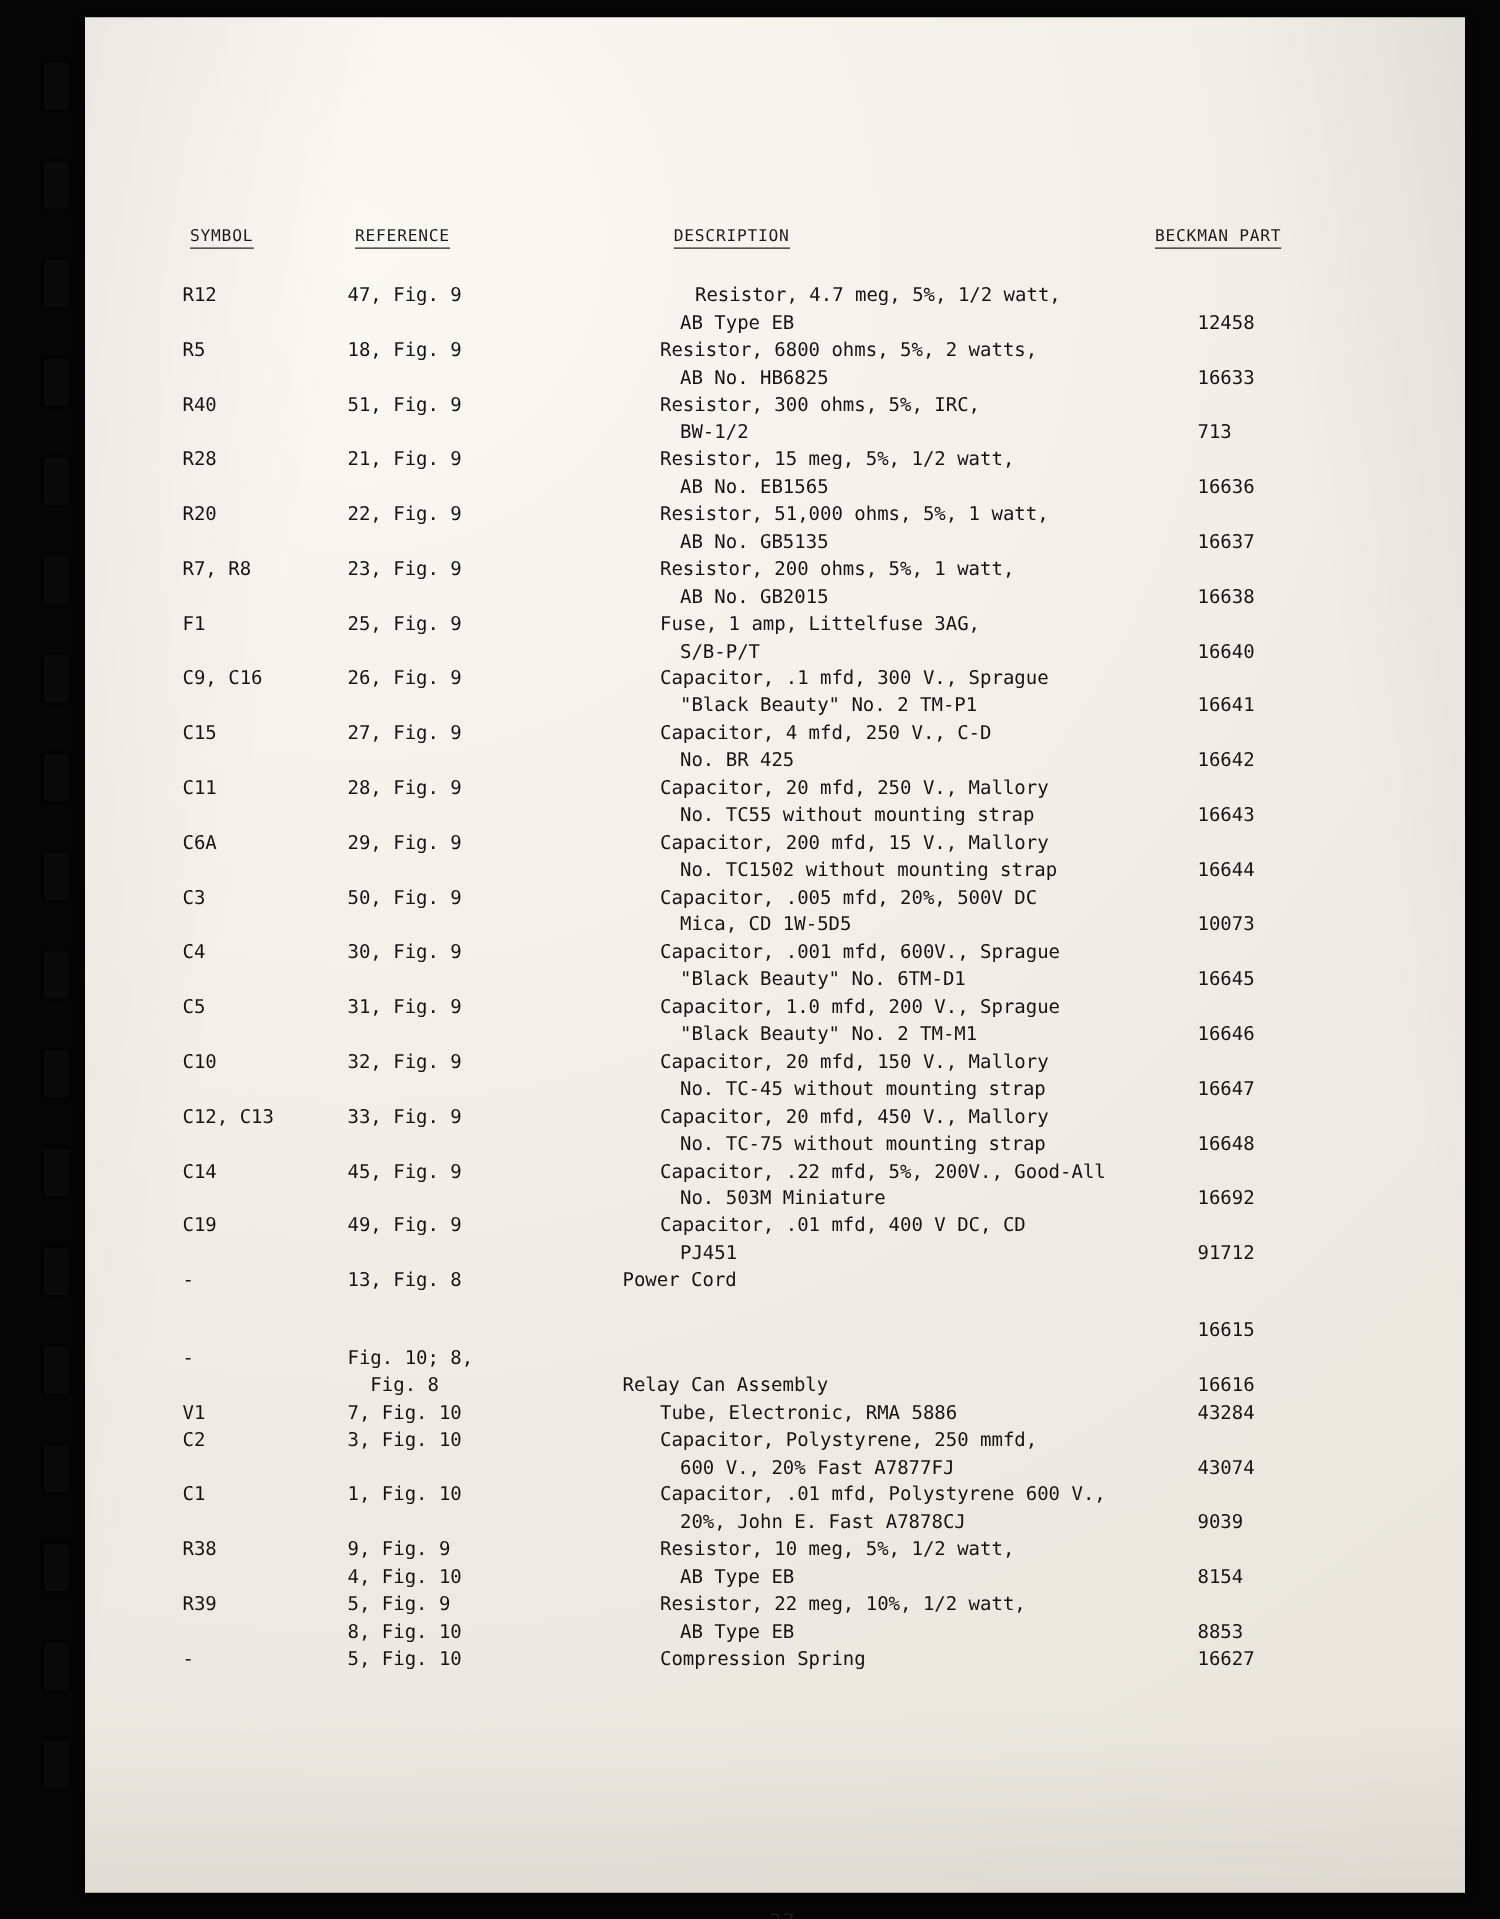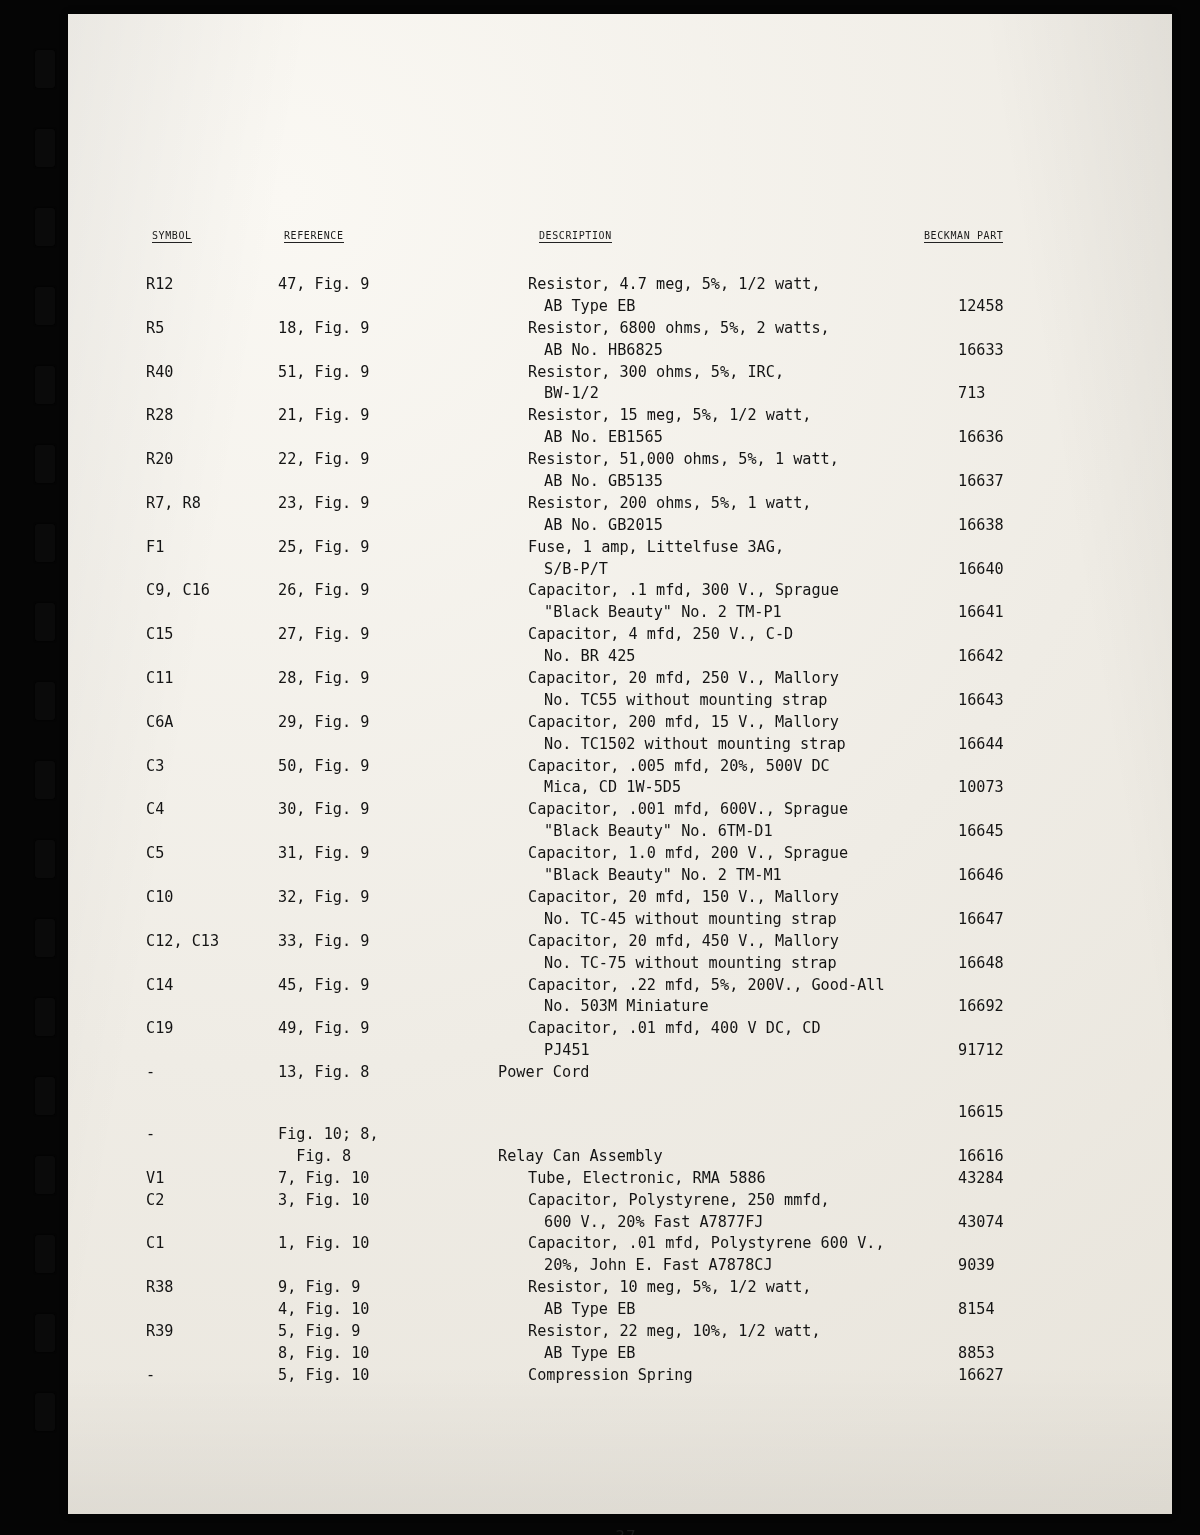--- a/index.html
+++ b/index.html
@@ -55,24 +55,23 @@
     position: absolute;
     left: 78px;
     top: 168px;
     width: 960px;
   }
 
   
   .hdr {
     position: relative;
     height: 34px;
-    font-size: 10px;
+    font-size: 13px;
     letter-spacing: 0.6px;
     color: #1b1b1b;
-    margin-top: 48px;
   }
   .hdr span {
     position: absolute;
     border-bottom: 1px solid #222;
     padding-bottom: 1px;
     white-space: nowrap;
   }
   .hdr .h-symbol { left: 6px; }
   .hdr .h-reference { left: 138px; }
   .hdr .h-description { left: 393px; }
@@ -165,21 +164,21 @@
       <span class="h-reference">REFERENCE</span>
       <span class="h-description">DESCRIPTION</span>
       <span class="h-beckman">BECKMAN PART</span>
     </div>
 
     <table class="parts">
       <tbody id="parts-body">
           <tr>
             <td class="c-symbol">R12</td>
             <td class="c-reference">47, Fig. 9</td>
-            <td class="c-description"><span style="display: block;">Resistor, 4.7 meg, 5%, 1/2 watt,</span><span class="desc-l2">AB Type EB</span></td>
+            <td class="c-description"><span style="display: block; margin-left: 28px;">Resistor, 4.7 meg, 5%, 1/2 watt,</span><span class="desc-l2">AB Type EB</span></td>
             <td class="c-part"><span style="display: block;">&nbsp;</span><span class="part-l2">12458</span></td>
           </tr>
           <tr>
             <td class="c-symbol">R5</td>
             <td class="c-reference">18, Fig. 9</td>
             <td class="c-description"><span style="display: block;">Resistor, 6800 ohms, 5%, 2 watts,</span><span class="desc-l2">AB No. HB6825</span></td>
             <td class="c-part"><span style="display: block;">&nbsp;</span><span class="part-l2">16633</span></td>
           </tr>
           <tr>
             <td class="c-symbol">R40</td>

